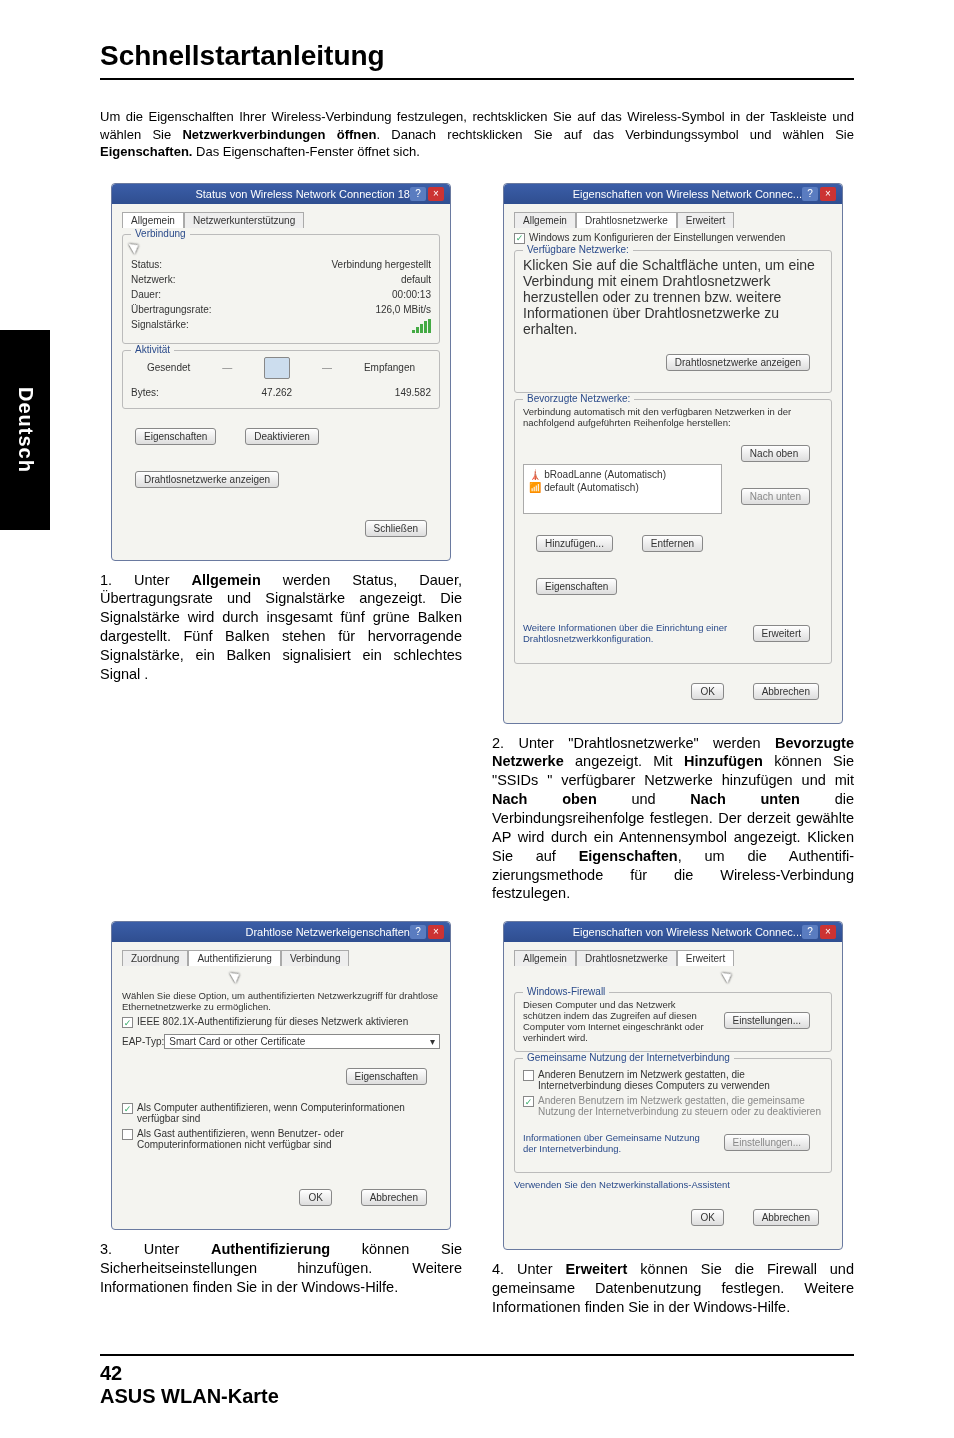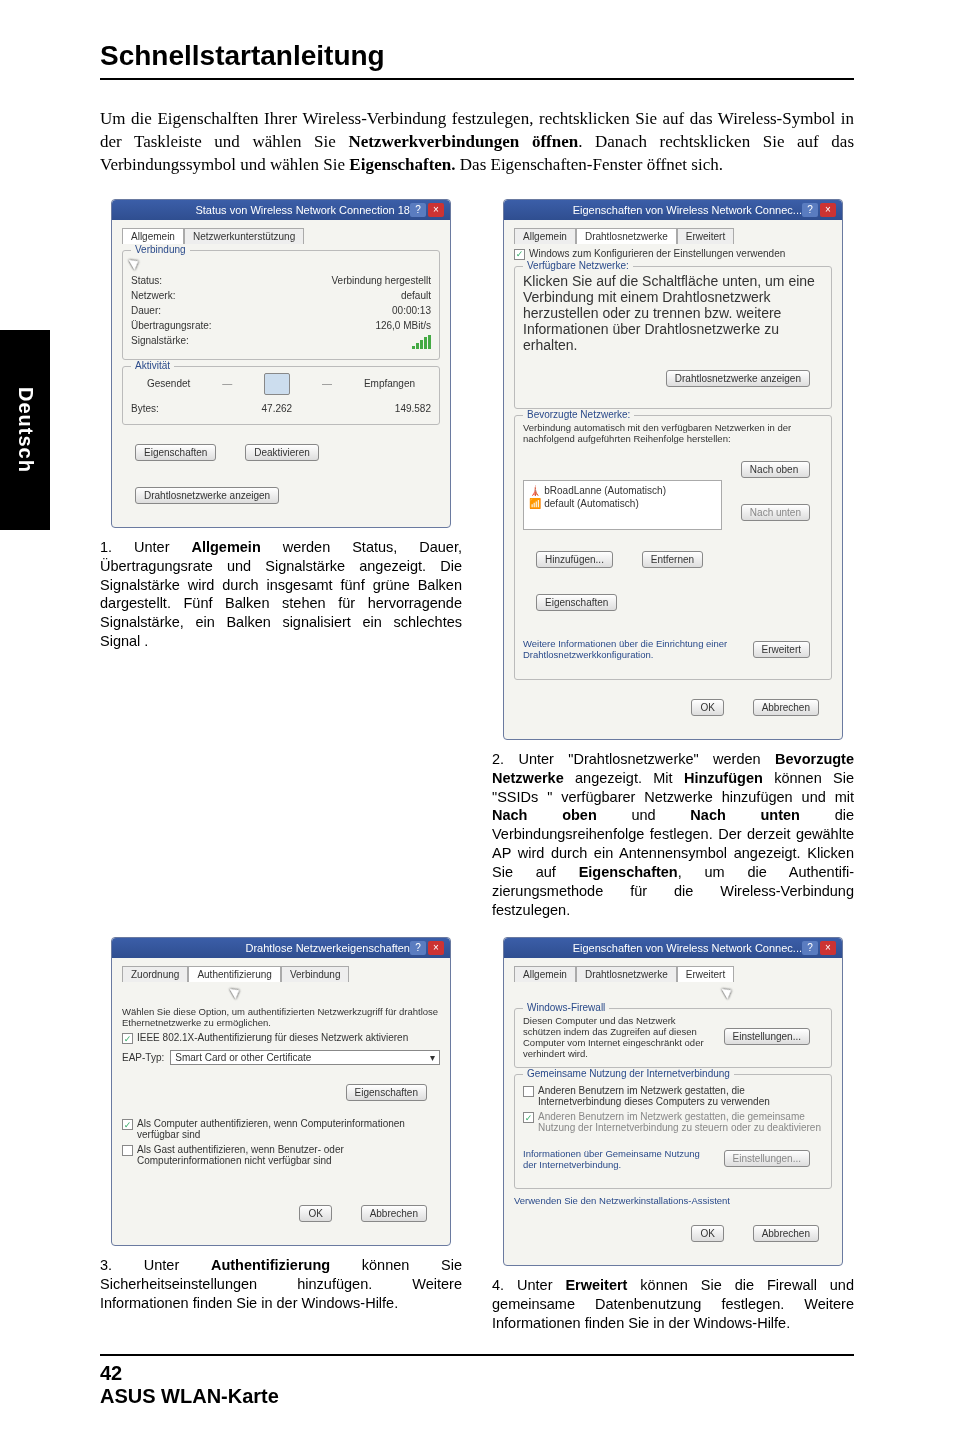--- a/index.html
+++ b/index.html
@@ -18,25 +18,24 @@
     font-size: 28px;
     font-weight: bold;
     margin-bottom: 6px;
   }
   .title-rule {
     border: none;
     border-top: 2px solid #000;
     margin-bottom: 28px;
   }
   .intro {
-    font-size: 17px;
+    font-size: 13px;
     line-height: 1.35;
     text-align: justify;
     margin-bottom: 22px;
-    font-family: Liberation Serif, serif;
   }
   .side-tab {
     position: absolute;
     left: 0;
     top: 330px;
     width: 50px;
     height: 200px;
     background: #000;
     color: #fff;
     display: flex;
@@ -254,20 +253,23 @@
               <span>Bytes:</span>
               <span style="flex:1;text-align:center">47.262</span>
               <span style="text-align:right">149.582</span>
             </div>
           </div>
           <div style="margin-top:6px;">
             <span class="btn">Eigenschaften</span>
             <span class="btn">Deaktivieren</span>
             <span class="btn">Drahtlosnetzwerke anzeigen</span>
           </div>
+          <div style="text-align:right;margin-top:6px;">
+            <span class="btn">Schließen</span>
+          </div>
         </div>
       </div>
       <p class="caption">
         <span class="num">1. </span><span>Unter </span><b>Allgemein</b><span> werden Status, Dauer, Übertragungsrate und Signalstärke angezeigt. Die Signalstärke wird durch insgesamt fünf grüne Balken dargestellt. Fünf Balken stehen für hervorragende Signalstärke, ein Balken signalisiert ein schlechtes Signal .</span>
       </p>
     </div>
 
     <div class="cell">
       <div class="dlg">
         <div class="dlg-titlebar">
@@ -346,21 +348,21 @@
             <div class="tab">Zuordnung</div>
             <div class="tab active">Authentifizierung</div>
             <div class="tab">Verbindung</div>
           </div>
           <span class="cursor" style="margin-left:110px;"></span>
           <div style="font-size:9.5px;margin:4px 0;">Wählen Sie diese Option, um authentifizierten Netzwerkzugriff für drahtlose Ethernetnetzwerke zu ermöglichen.</div>
           <div class="chk">
             <span class="box">✓</span>
             <span>IEEE 802.1X-Authentifizierung für dieses Netzwerk aktivieren</span>
           </div>
-          <div style="display:flex;align-items:center;gap:6px;margin:6px 0;">
+          <div style="display:flex;align-items:center;margin:6px 0;">
             <span>EAP-Typ:</span>
             <div class="select" style="flex:1;">
               <span>Smart Card or other Certificate</span>
               <span>▾</span>
             </div>
           </div>
           <div style="text-align:right;">
             <span class="btn">Eigenschaften</span>
           </div>
           <div class="chk">

